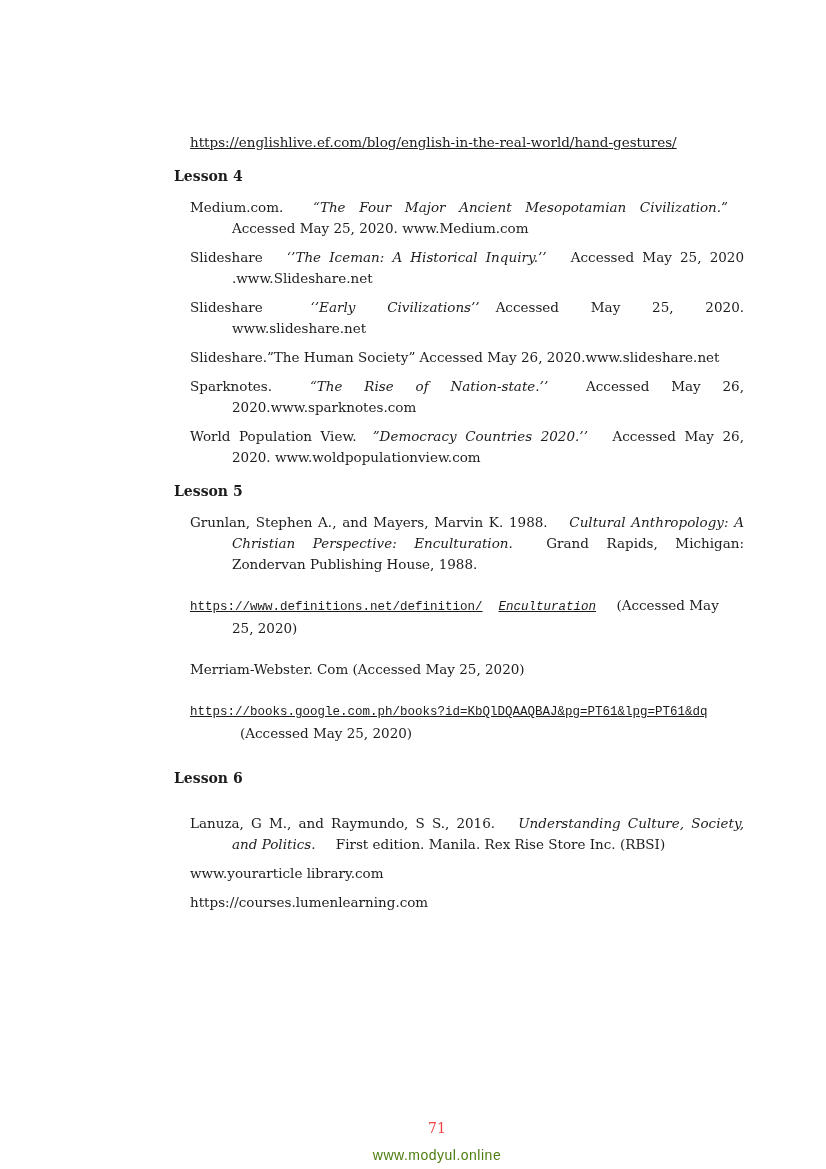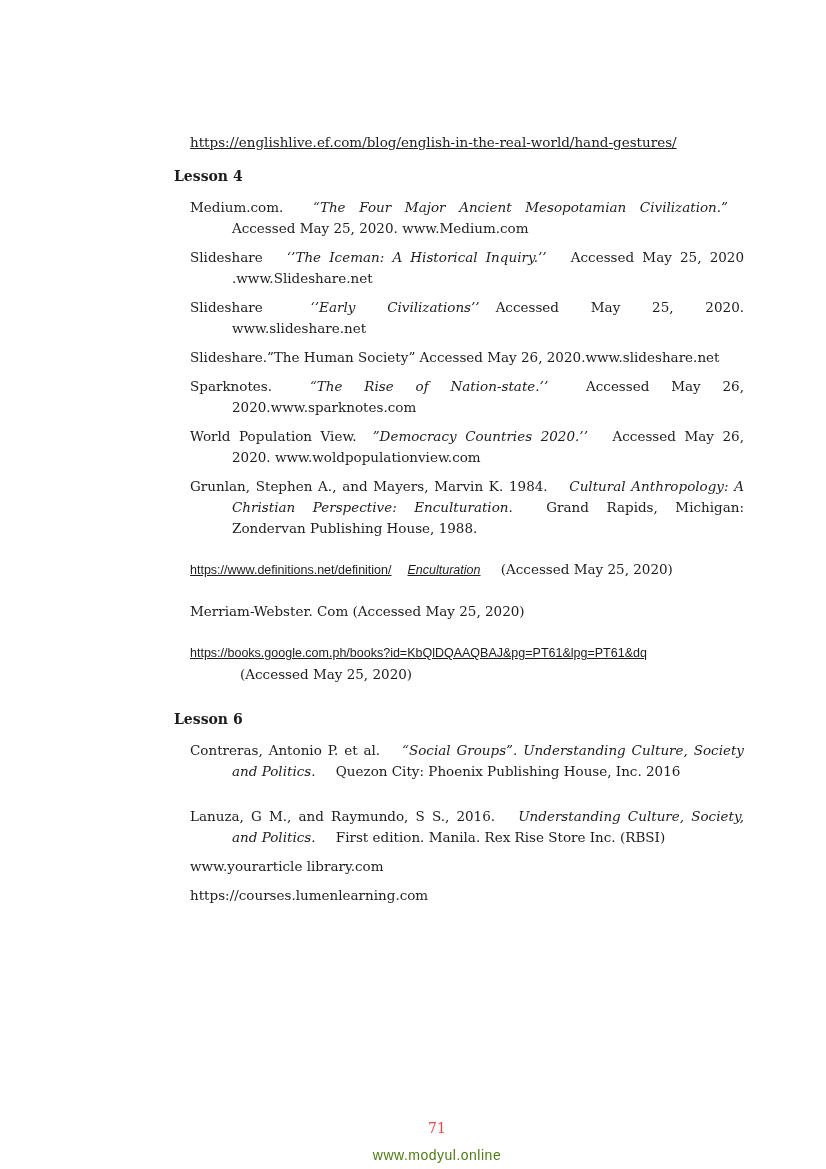--- a/index.html
+++ b/index.html
@@ -38,21 +38,21 @@
   .mt-xl { margin-top: 24px; }
   .gap-top { margin-top: 20px; }
   .gap-top-lg { margin-top: 24px; }
   .italic { font-style: italic; text-align: center; }
   a.link-serif, span.link-serif {
     color: inherit;
     text-decoration: underline;
     cursor: pointer;
   }
   .link-sans {
-    font-family: Liberation Sans, sans-serif;
+    font-family: Liberation Mono, monospace;
     font-size: 12.5px;
     color: inherit;
     text-decoration: underline;
     cursor: pointer;
   }
   .footer-pagenum {
     position: absolute;
     top: 1096px;
     left: 0;
     width: 100%;
@@ -87,32 +87,32 @@
     <p class="entry"><span>Slideshare </span><span class="italic">‘’The Iceman: A Historical Inquiry.’’</span><span> Accessed May 25, 2020 .www.Slideshare.net</span></p>
 
     <p class="entry"><span>Slideshare </span><span class="italic">‘’Early Civilizations’’</span><span>Accessed May 25, 2020. www.slideshare.net</span></p>
 
     <p class="entry"><span>Slideshare.”The Human Society” Accessed May 26, 2020.www.slideshare.net</span></p>
 
     <p class="entry"><span>Sparknotes. </span><span class="italic">“The Rise of Nation-state.’’</span><span> Accessed May 26, 2020.www.sparknotes.com</span></p>
 
     <p class="entry"><span>World Population View.</span><span class="italic">”Democracy Countries 2020.’’</span><span> Accessed May 26, 2020. www.woldpopulationview.com</span></p>
 
+    <h3 class="lesson-heading">Lesson 5</h3>
 
-    <p class="entry"><span>Grunlan, Stephen A., and Mayers, Marvin K. 1984. </span><span class="italic">Cultural Anthropology: A Christian Perspective: Enculturation.</span><span> Grand Rapids, Michigan: Zondervan Publishing House, 1988.</span></p>
+    <p class="entry"><span>Grunlan, Stephen A., and Mayers, Marvin K. 1988. </span><span class="italic">Cultural Anthropology: A Christian Perspective: Enculturation.</span><span> Grand Rapids, Michigan: Zondervan Publishing House, 1988.</span></p>
 
     <p class="entry no-justify gap-top"><a class="link-sans">https://www.definitions.net/definition/</a><a class="link-sans italic">Enculturation</a><span> (Accessed May 25, 2020)</span></p>
 
     <p class="entry no-justify gap-top"><span>Merriam-Webster. Com (Accessed May 25, 2020)</span></p>
 
     <p class="entry no-justify gap-top"><a class="link-sans">https://books.google.com.ph/books?id=KbQlDQAAQBAJ&amp;pg=PT61&amp;lpg=PT61&amp;dq</a><br><span>(Accessed May 25, 2020)</span></p>
 
     <h3 class="lesson-heading mt-xl">Lesson 6</h3>
 
-    <p class="entry"><span>Contreras, Antonio P. et al. </span><span class="italic">“Social Groups”. Understanding Culture, Society and Politics.</span><span> Quezon City: Phoenix Publishing House, Inc. 2016</span></p>
 
     <p class="entry gap-top-lg"><span>Lanuza, G M., and Raymundo, S S., 2016. </span><span class="italic">Understanding Culture, Society, and Politics.</span><span> First edition. Manila. Rex Rise Store Inc. (RBSI)</span></p>
 
     <p class="entry no-justify"><span>www.yourarticle library.com</span></p>
 
     <p class="entry no-justify"><span>https://courses.lumenlearning.com</span></p>
 
   </div>
 
   <div class="footer-pagenum">71</div>

